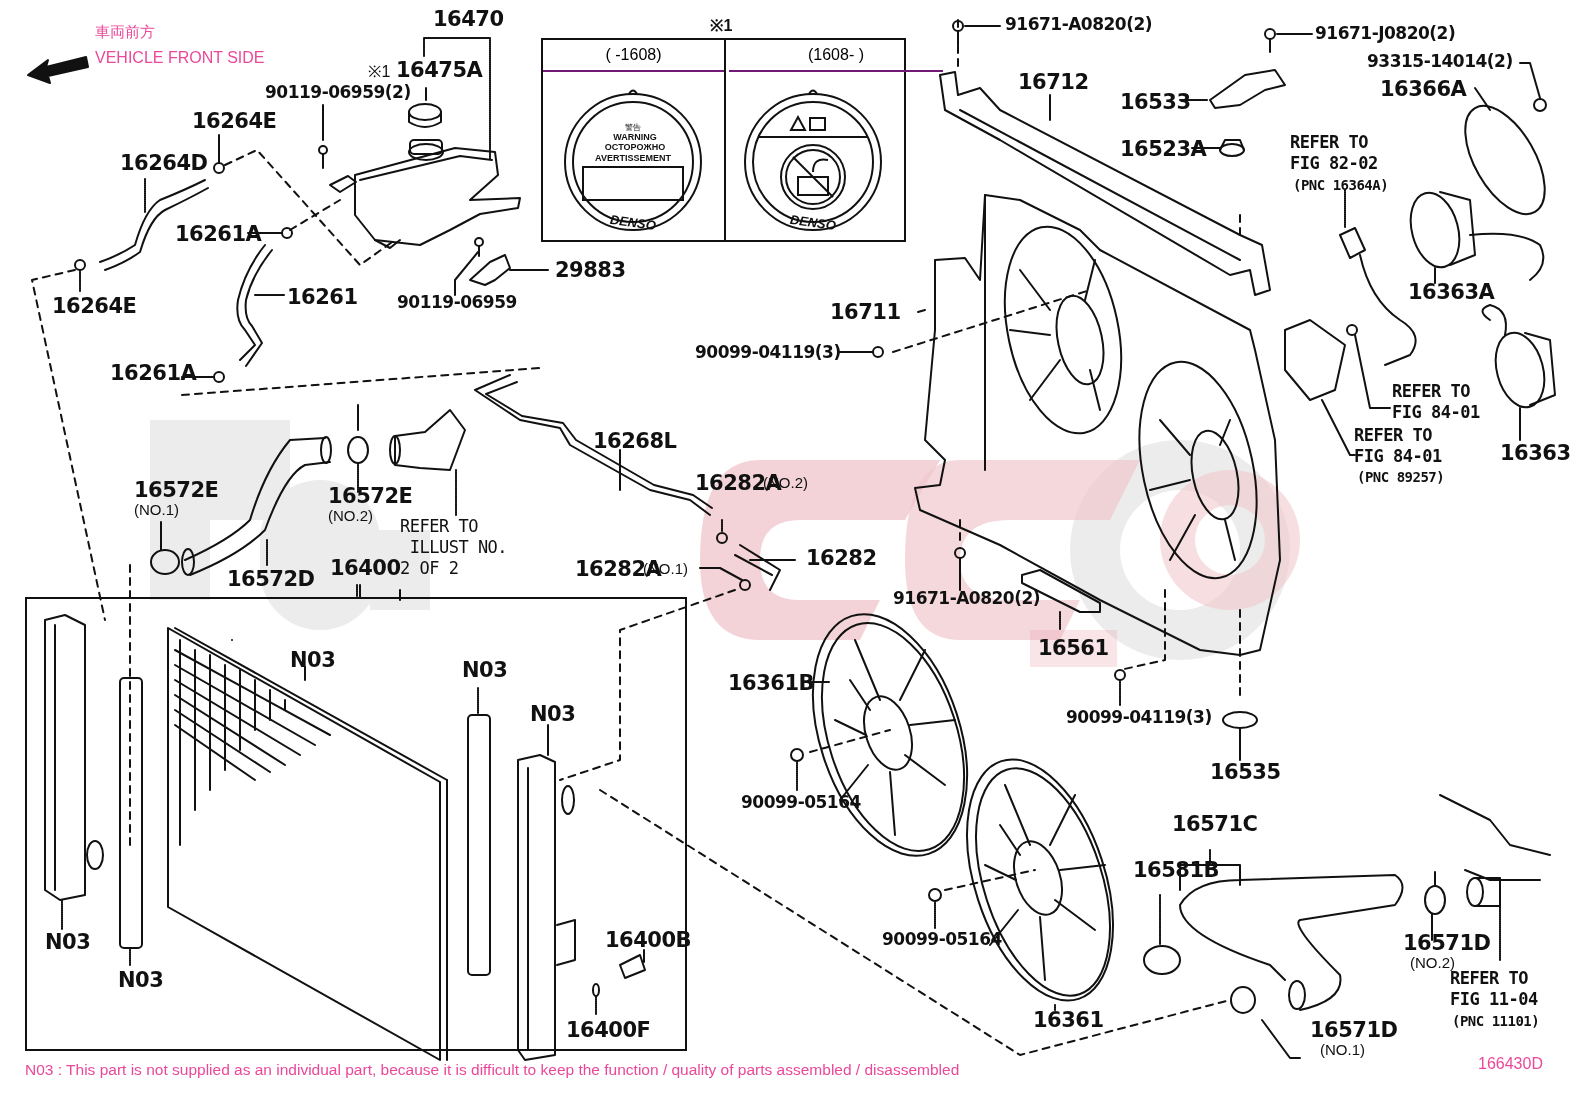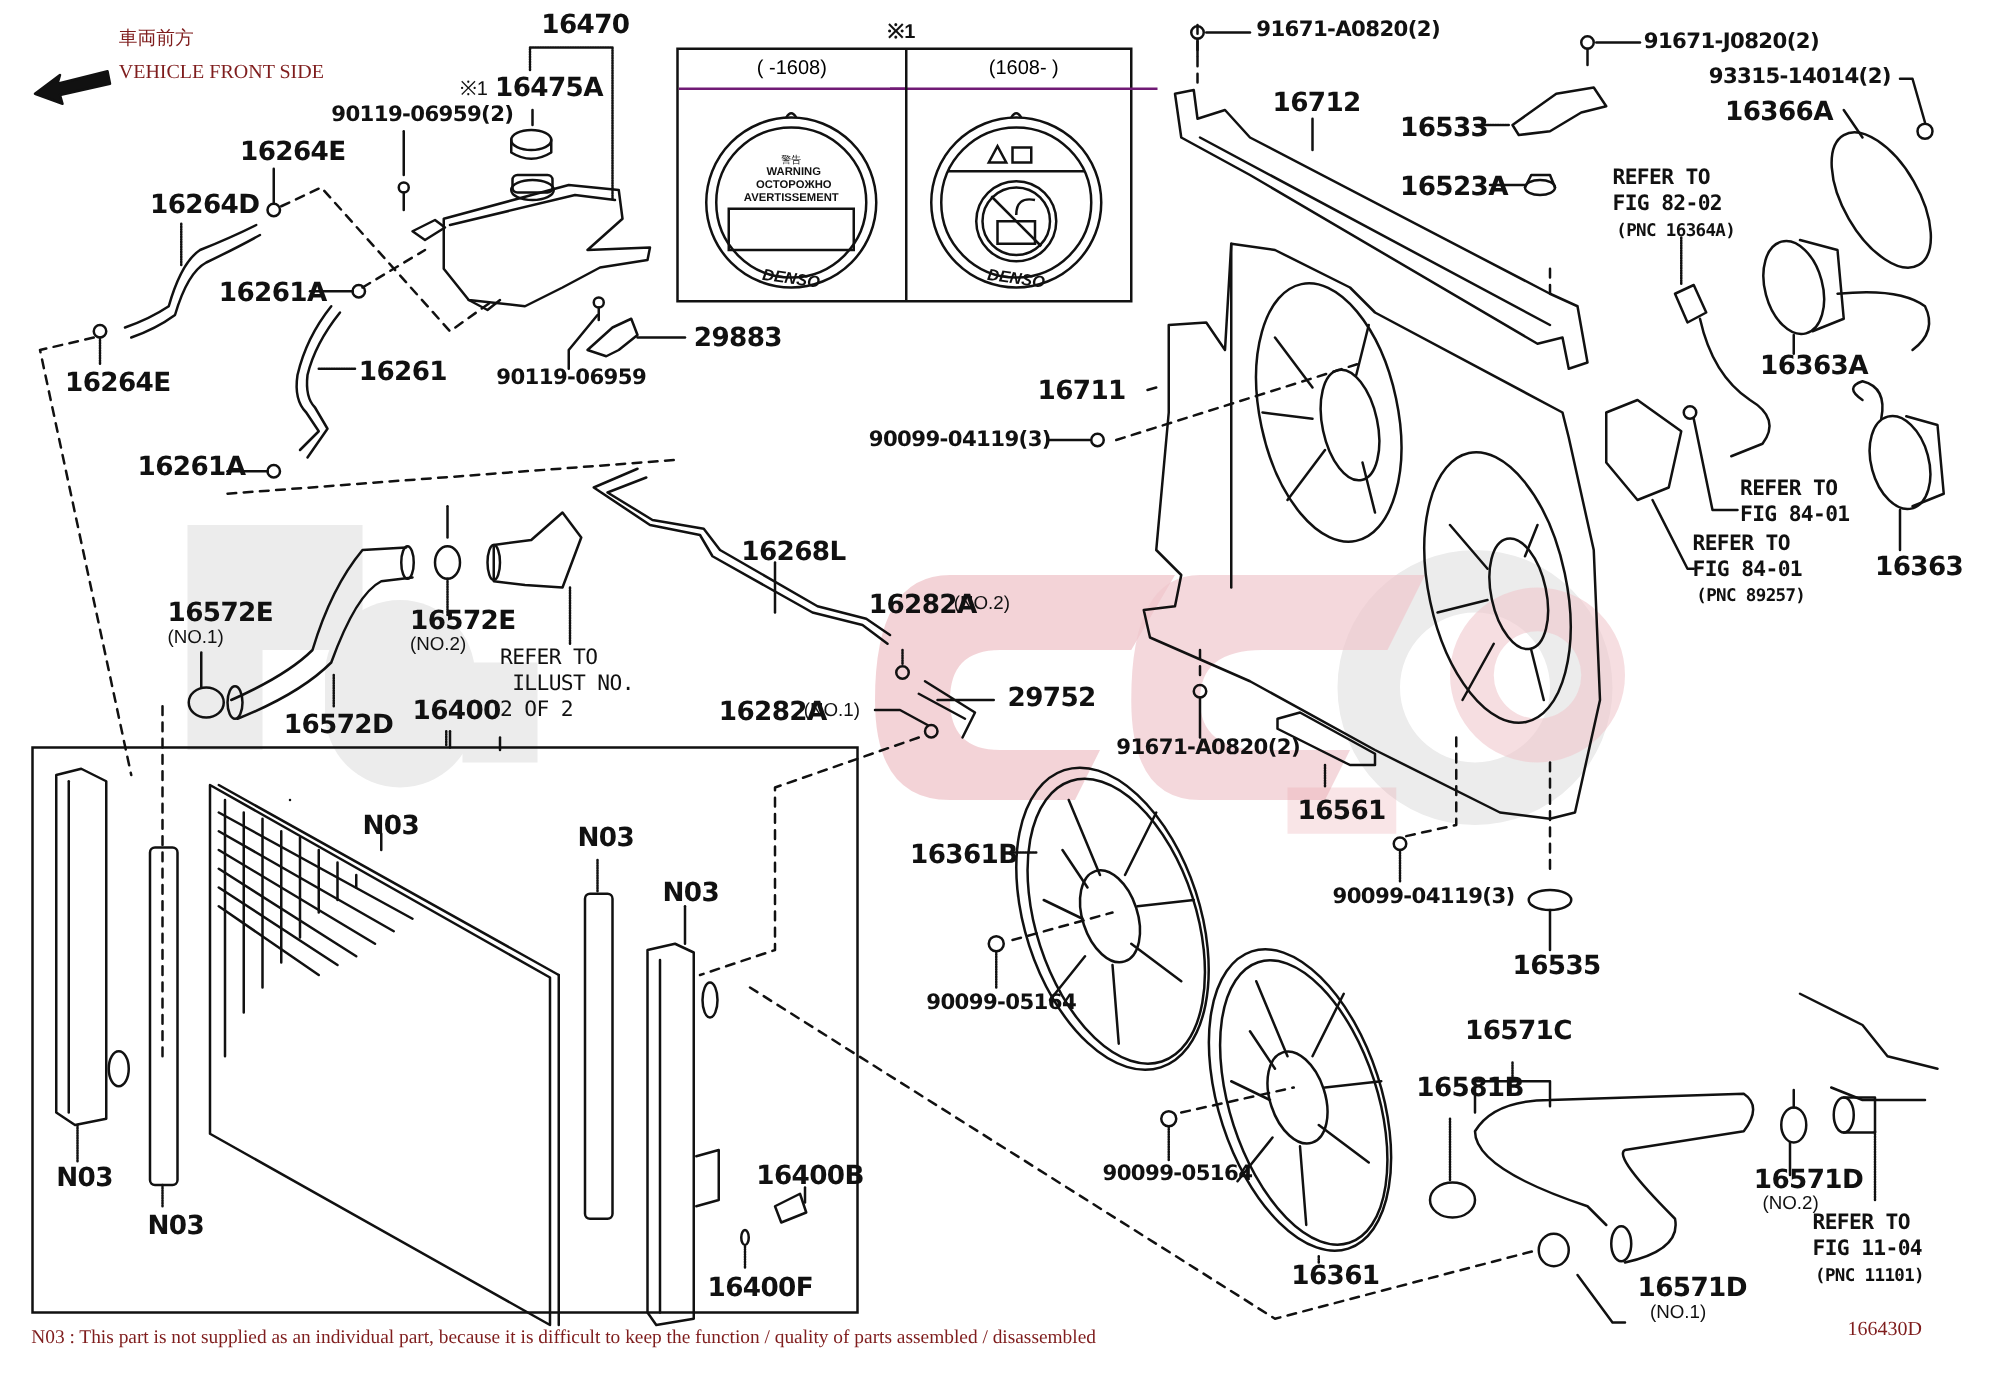--- a/index.html
+++ b/index.html
@@ -4,21 +4,21 @@
 <style>
   html,body{margin:0;padding:0;background:#fff;}
   body{width:1592px;height:1099px;position:relative;overflow:hidden;font-family:"DejaVu Sans Mono","Liberation Mono",monospace;}
   #wm{position:absolute;left:0;top:0;width:1592px;height:1099px;pointer-events:none;}
   #art{position:absolute;left:0;top:0;width:1592px;height:1099px;}
   .lbl{position:absolute;font-family:"DejaVu Sans","Liberation Sans",sans-serif;font-weight:bold;font-size:21px;color:#111;white-space:nowrap;letter-spacing:-0.5px;line-height:1;}
   .lbl.sm{font-size:17px;}
   .lbl.ref{font-family:"DejaVu Sans Mono","Liberation Mono",monospace;font-size:17px;line-height:21px;white-space:pre;}
   .lbl.refsm{font-family:"DejaVu Sans Mono","Liberation Mono",monospace;font-size:14px;}
   .sub{position:absolute;font-family:"Liberation Sans",sans-serif;font-size:15px;color:#111;white-space:nowrap;line-height:1;}
-  .plain{position:absolute;font-family:Liberation Serif, serif;font-size:16px;color:#7f1d1d;white-space:nowrap;line-height:1;}
+  .plain{position:absolute;font-family:Liberation Sans, sans-serif;font-size:16px;color:#ec4899;white-space:nowrap;line-height:1;}
   .pink-bg{background:rgba(230,150,160,0.25);padding:8px 8px;}
   #cap-box{position:absolute;left:541px;top:38px;width:365px;height:204px;border:2px solid #111;box-sizing:border-box;}
   #cap-box .hdr{position:absolute;top:0;height:32px;border-bottom:2px solid #701a75;box-sizing:border-box;font-family:"Liberation Sans",sans-serif;font-size:16px;text-align:center;line-height:30px;}
   #cap-box .divider{position:absolute;left:181px;top:0;width:2px;height:100%;background:#111;}
   #rad-box{position:absolute;left:25px;top:597px;width:662px;height:454px;border:2px solid #111;box-sizing:border-box;}
 </style>
 </head>
 <body>
 
 <svg id="wm" viewBox="0 0 1592 1099">
@@ -291,21 +291,21 @@
       <path d="M1500 905 L1500 960" stroke-dasharray="1 1"></path>
     </g>
 </svg>
 
 <div class="plain" style="left:95px;top:24px;font-size:15px;">車両前方</div>
 <div class="plain" style="left:95px;top:50px;font-size:16px;">VEHICLE FRONT SIDE</div>
 
 <div class="sub" style="left:710px;top:18px;font-size:16px;font-weight:bold;">※1</div>
 <div id="cap-box">
   <div class="hdr" style="left:0;width:181px;">(     -1608)</div>
-  <div class="hdr" style="left:169px;width:214px;text-align:center;">(1608-     )</div>
+  <div class="hdr" style="left:186px;width:214px;text-align:center;">(1608-     )</div>
   <div class="divider"></div>
   <svg style="position:absolute;left:0;top:32px;" width="361" height="168" fill="none" stroke="#111" stroke-width="2">
     <g>
       <circle cx="90" cy="90" r="68"></circle>
         <circle cx="90" cy="90" r="60"></circle>
       <path d="M86 22 Q90 15 94 22"></path>
       <path d="M40 95 L140 95 L140 128 L40 128 Z"></path>
       <text x="90" y="58" font-size="8" text-anchor="middle" fill="#111" stroke="none" font-family="Liberation Sans, sans-serif">警告</text>
       <text x="92" y="68" font-size="9" text-anchor="middle" fill="#111" stroke="none" font-family="Liberation Sans, sans-serif" font-weight="bold">WARNING</text>
       <text x="92" y="78" font-size="9" text-anchor="middle" fill="#111" stroke="none" font-family="Liberation Sans, sans-serif" font-weight="bold">OCTOPOЖHO</text>
@@ -350,21 +350,21 @@
 <div class="sub" style="left:328px;top:508px;">(NO.2)</div>
 <div class="lbl" style="left:227px;top:569px;">16572D</div>
 <div class="lbl" style="left:330px;top:558px;">16400</div>
 <div class="lbl ref" style="left:400px;top:516px;font-weight:normal;">REFER TO
  ILLUST NO.
 2 OF 2</div>
 <div class="lbl" style="left:695px;top:473px;">16282A</div>
 <div class="sub" style="left:763px;top:475px;">(NO.2)</div>
 <div class="lbl" style="left:575px;top:559px;">16282A</div>
 <div class="sub" style="left:643px;top:561px;">(NO.1)</div>
-<div class="lbl" style="left:806px;top:548px;">29752</div>
+<div class="lbl" style="left:806px;top:548px;">16282</div>
 
 <div class="lbl sm" style="left:1005px;top:16px;">91671-A0820(2)</div>
 <div class="lbl sm" style="left:1315px;top:25px;">91671-J0820(2)</div>
 <div class="lbl sm" style="left:1367px;top:53px;text-align:center;">93315-14014(2)</div>
 <div class="lbl" style="left:1380px;top:79px;">16366A</div>
 <div class="lbl" style="left:1018px;top:72px;">16712</div>
 <div class="lbl" style="left:1120px;top:92px;">16533</div>
 <div class="lbl" style="left:1120px;top:139px;">16523A</div>
 <div class="lbl ref" style="left:1290px;top:132px;">REFER TO
 FIG 82-02</div>

